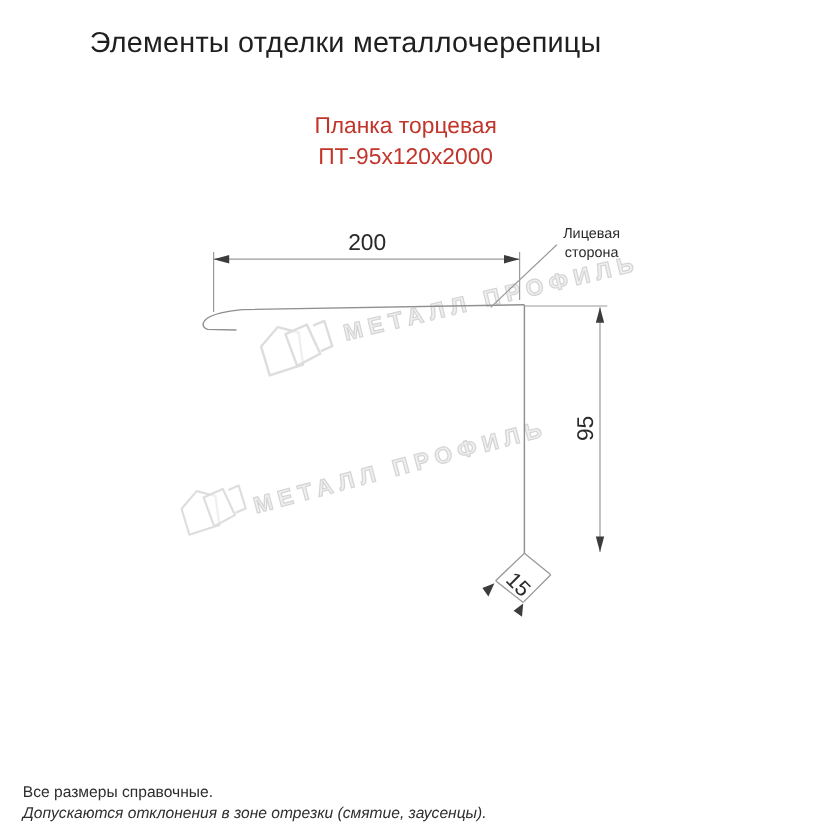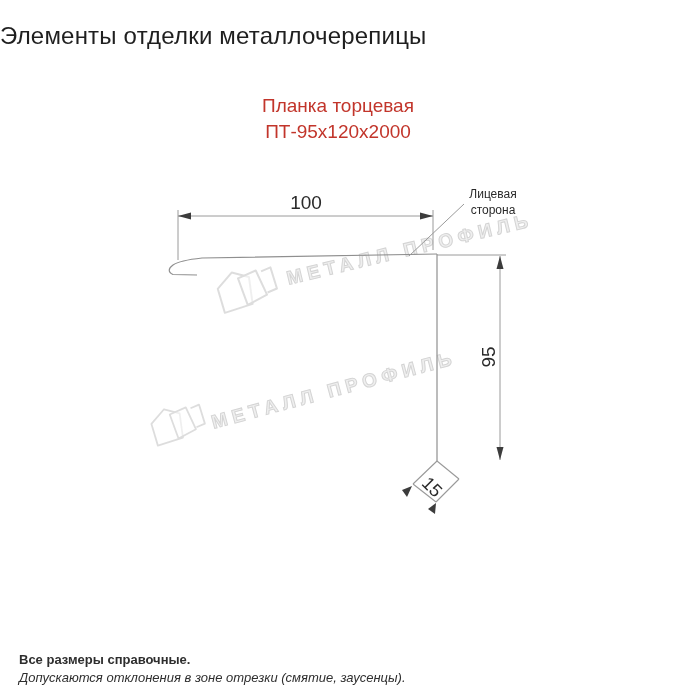--- a/index.html
+++ b/index.html
@@ -3,21 +3,21 @@
 <meta charset="utf-8">
 <style>
   html,body{margin:0;padding:0;background:#fff;}
   #canvas{
     position:relative;width:700px;height:700px;background:#ffffff;
     font-family:"Liberation Sans",sans-serif;overflow:hidden;
   }
   .abs{position:absolute;}
   
   .page-title{
-    left:0;top:22px;width:576px;
+    left:0;top:22px;width:576px;text-align:center;
     font-size:24px;line-height:28px;color:#1f1f1f;letter-spacing:0.2px;
   }
   .subtitle-block{left:-12px;top:93px;width:700px;text-align:center;color:#c2352b;}
   .product-name{font-size:19px;line-height:26px;}
   .product-code{font-size:19px;line-height:26px;}
   
   .dim-text{color:#2a2a2a;font-size:19px;text-align:center;}
   .dim-120{left:276px;top:192px;width:60px;}
   .dim-95{left:468px;top:347px;width:40px;height:20px;transform:rotate(-90deg);}
   .dim-15{left:417px;top:477px;width:30px;height:20px;font-size:18px;transform:rotate(45deg);}
@@ -31,21 +31,21 @@
     color:#efefef;-webkit-text-stroke:1px #d4d4d4;
     transform-origin:left center;
   }
   .wm-text-1{left:287px;top:268px;transform:rotate(-13.5deg);}
   .wm-text-2{left:212px;top:412px;transform:rotate(-15deg);}
   .wm-logo{opacity:0.9;}
   .wm-logo-1{left:205px;top:263px;transform:rotate(-12deg);}
   .wm-logo-2{left:140px;top:400px;transform:rotate(-12deg);}
   
   .footer-note{left:19px;color:#2e2e2e;font-size:13px;line-height:16px;}
-  .note-1{top:652px;font-weight:bold;}
+  .note-1{top:652px;}
   .note-2{top:670px;font-style:italic;}
   
   .layer-wm{z-index:1;}
   .layer-draw{z-index:2;}
   .layer-text{z-index:3;}
 </style>
 </head>
 <body>
 
 <div id="canvas">
@@ -96,21 +96,21 @@
     <line x1="464" y1="204" x2="409" y2="256" stroke="#9a9a9a" stroke-width="1"></line>
   </svg>
 
   <div class="abs layer-text page-title">Элементы отделки металлочерепицы</div>
 
   <div class="abs layer-text subtitle-block">
     <div class="product-name">Планка торцевая</div>
     <div class="product-code">ПТ-95х120х2000</div>
   </div>
 
-  <div class="abs layer-text dim-text dim-120">100</div>
+  <div class="abs layer-text dim-text dim-120">200</div>
   <div class="abs layer-text dim-text dim-95">95</div>
   <div class="abs layer-text dim-text dim-15">15</div>
 
   <div class="abs layer-text face-label">Лицевая сторона</div>
 
   <div class="abs layer-text footer-note note-1">Все размеры справочные.</div>
   <div class="abs layer-text footer-note note-2">Допускаются отклонения в зоне отрезки (смятие, заусенцы).</div>
 
 </div>
 

